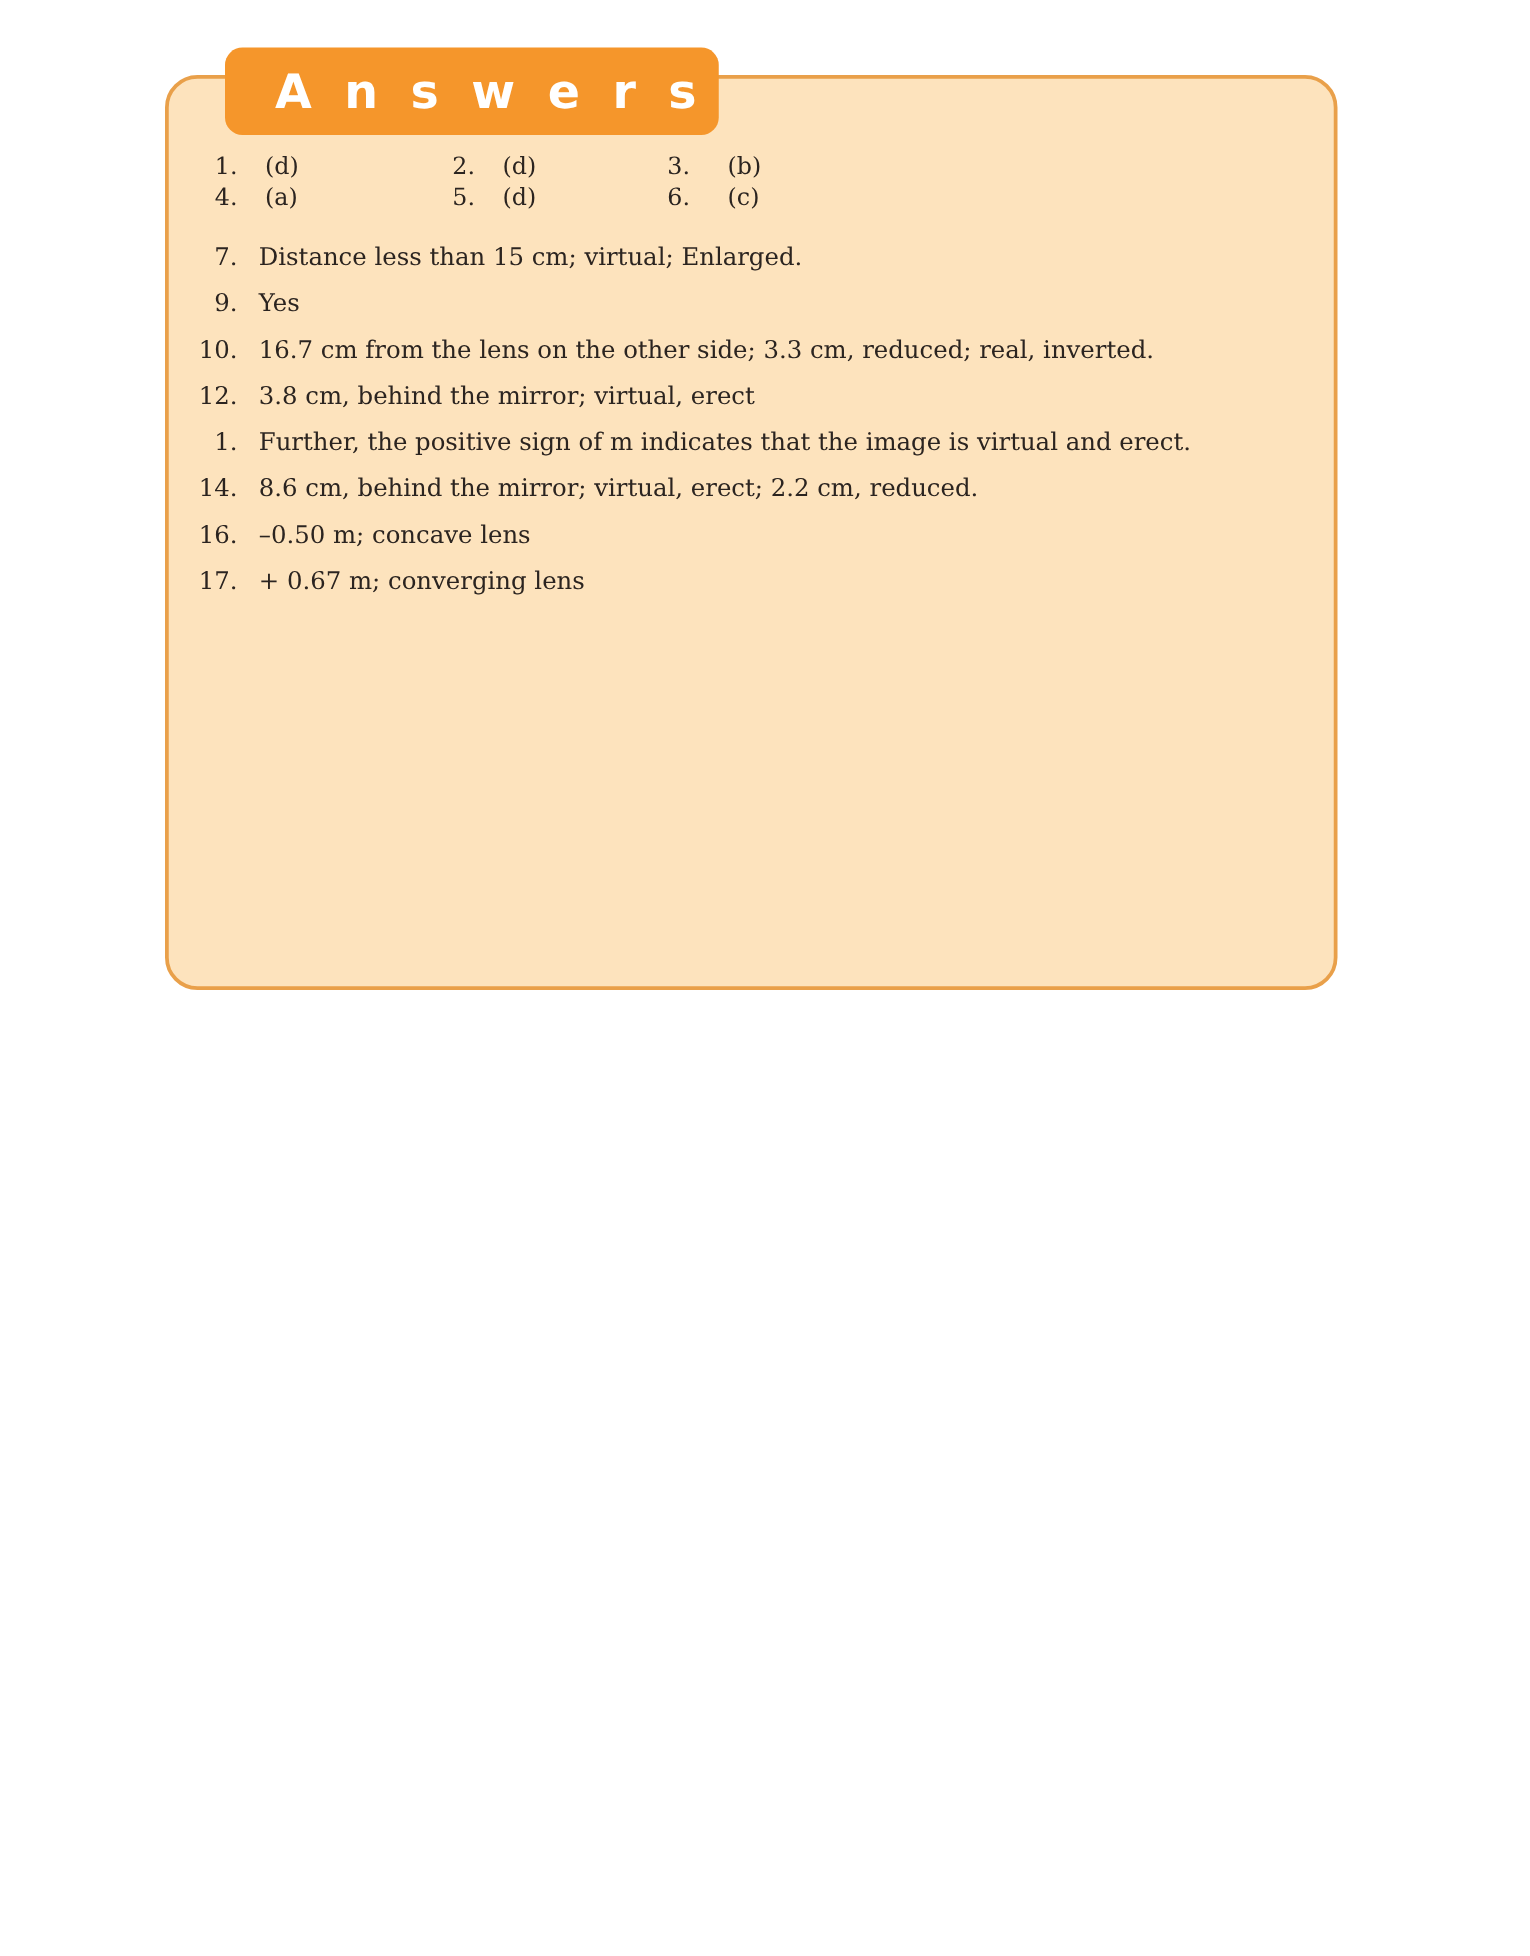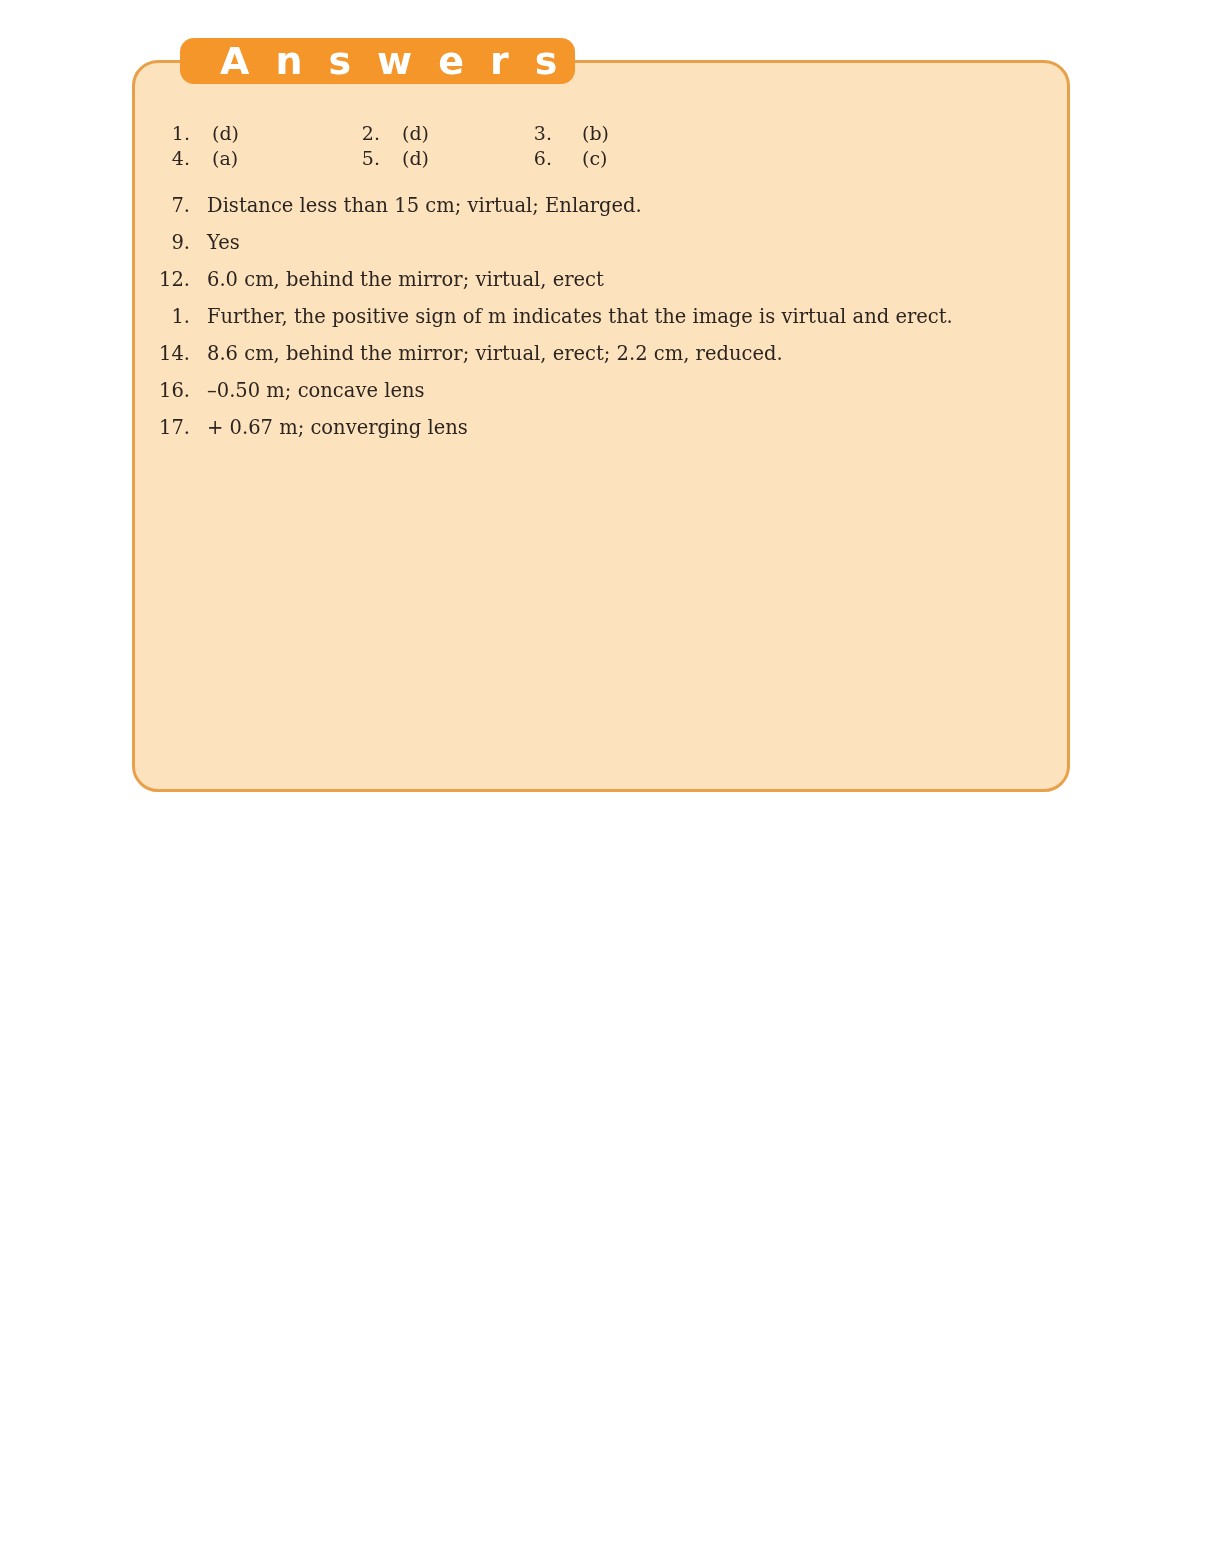--- a/index.html
+++ b/index.html
@@ -23,21 +23,21 @@
       background: #fde3bd;
       border: 3px solid #e9a04a;
       border-radius: 26px;
       box-sizing: border-box;
     }
     .title-tab {
       position: absolute;
       left: 180px;
       top: 38px;
       width: 395px;
-      height: 46px;
+      height: 70px;
       background: #f5962b;
       border-radius: 14px;
       display: flex;
       align-items: center;
       padding-left: 40px;
       box-sizing: border-box;
     }
     .title-tab span {
       color: #ffffff;
       font-family: "DejaVu Sans", "Liberation Sans", sans-serif;
@@ -134,23 +134,29 @@
       <span class="line">Distance less than 15 cm; virtual; Enlarged.</span>
     </span>
   </div>
   <div class="answer-row">
     <span class="num">9.</span>
     <span class="text">
       <span class="line">Yes</span>
     </span>
   </div>
   <div class="answer-row">
+    <span class="num">10.</span>
+    <span class="text">
+      <span class="line">16.7 cm from the lens on the other side; 3.3 cm, reduced; real, inverted.</span>
+    </span>
+  </div>
+  <div class="answer-row">
     <span class="num">12.</span>
     <span class="text">
-      <span class="line">6.0 cm, behind the mirror; virtual, erect</span>
+      <span class="line">3.8 cm, behind the mirror; virtual, erect</span>
     </span>
   </div>
   <div class="answer-row">
     <span class="num">1.</span>
     <span class="text">
       <span class="line">Further, the positive sign of m indicates that the image is virtual and erect.</span>
     </span>
   </div>
   <div class="answer-row">
     <span class="num">14.</span>

